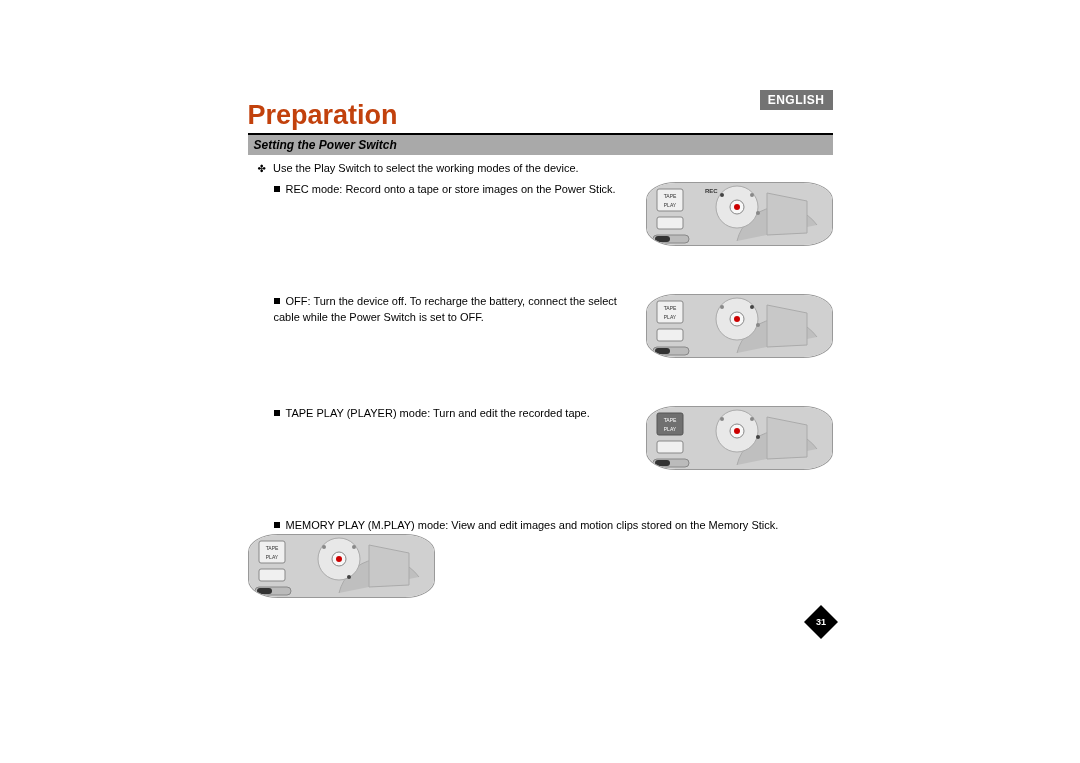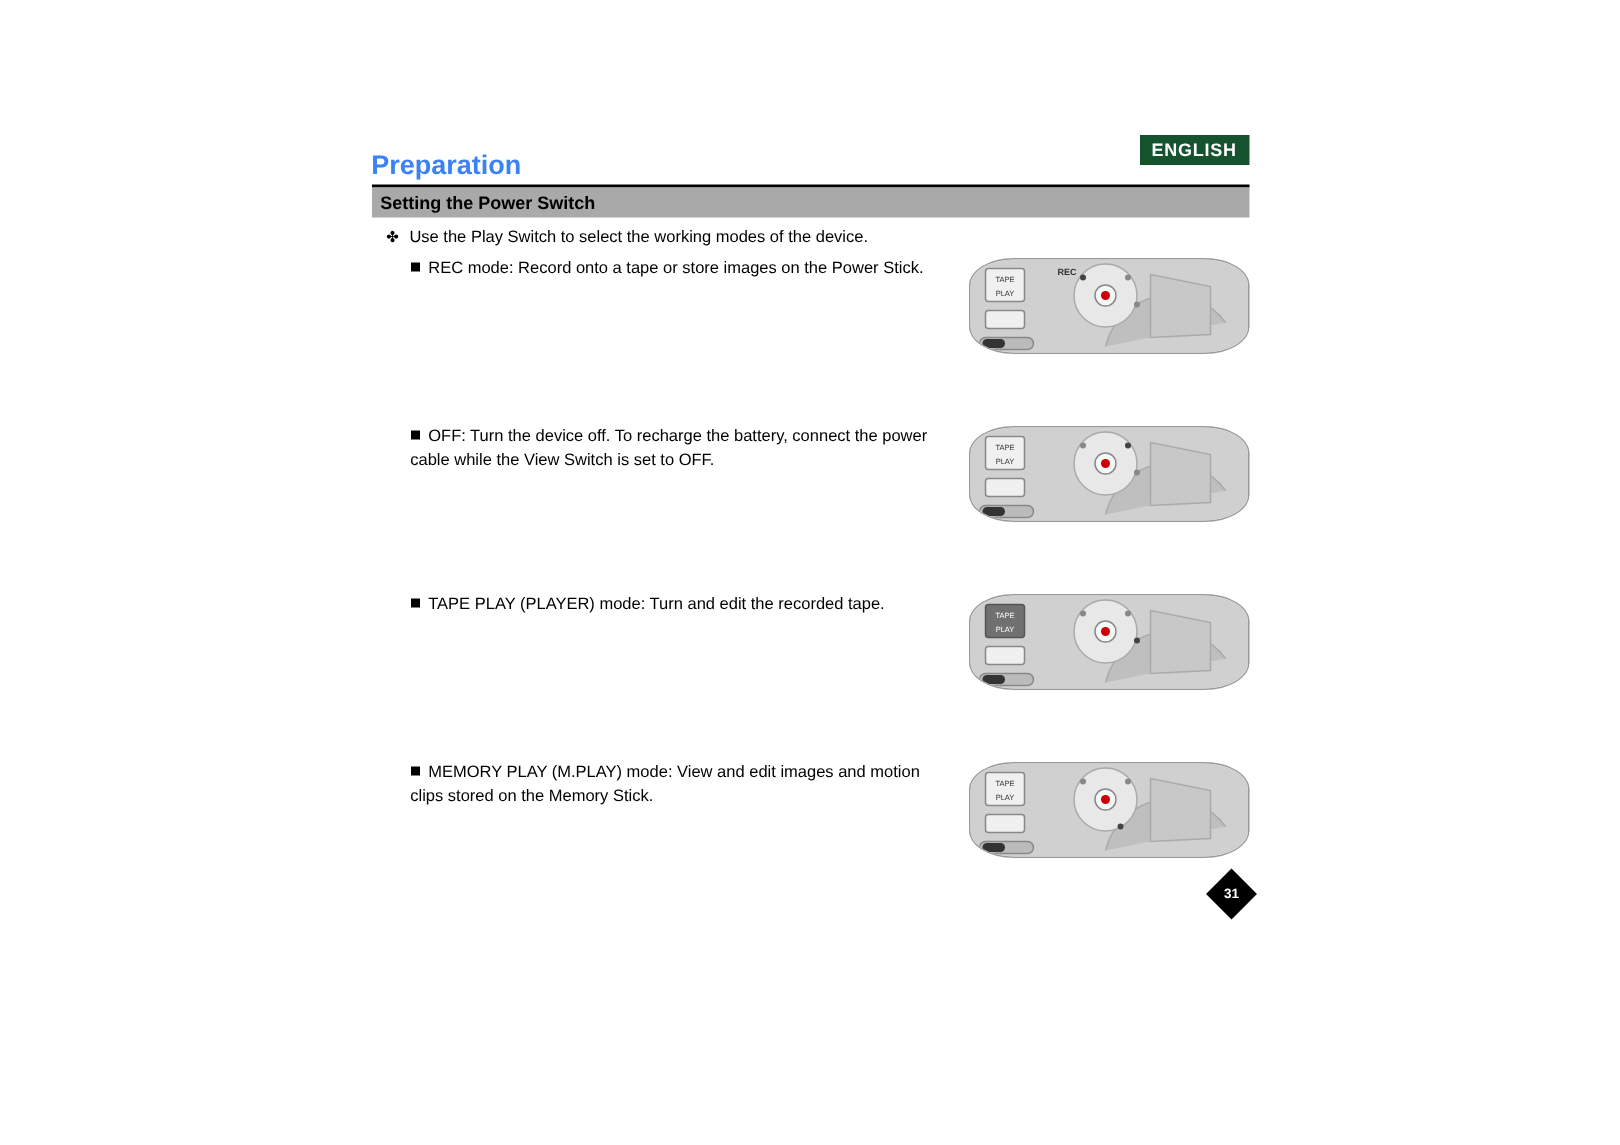--- a/index.html
+++ b/index.html
@@ -14,42 +14,43 @@
   }
   .page {
     width: 585px;
     margin-top: 90px;
     position: relative;
   }
   .language-badge {
     position: absolute;
     right: 0;
     top: 0;
-    background: #14532d;
+    background: #737373;
     color: #fff;
     font-weight: bold;
     font-size: 12px;
     padding: 3px 8px;
     letter-spacing: 0.5px;
   }
   .title {
-    font-size: 18px;
-    font-weight: bold;
-    color: #3b82f6;
+    font-size: 27px;
+    font-weight: bold;
+    color: #c2410c;
     margin-top: 10px;
     margin-bottom: 2px;
   }
   .hrline {
     height: 2px;
     background: #000;
     margin-bottom: 0;
   }
   .subtitle-bar {
     background: #a9a9a9;
     color: #000;
+    font-style: italic;
     font-weight: bold;
     font-size: 12px;
     padding: 3px 6px;
     margin-top: 0;
     margin-bottom: 6px;
   }
   .content {
     font-size: 11px;
     color: #000;
     line-height: 1.4;
@@ -149,21 +150,21 @@
           <circle cx="75" cy="12" r="2" fill="#444"></circle>
           <circle cx="105" cy="12" r="2" fill="#888"></circle>
           <circle cx="111" cy="30" r="2" fill="#888"></circle>
           <path d="M 120 10 L 160 18 L 160 50 L 120 52 Z" fill="#c8c8c8" stroke="#aaa"></path>
         </svg>
       </div>
     </div>
 
     <div class="mode-block">
       <div class="mode-text">
-        <span class="sq"></span><span>OFF: Turn the device off. To recharge the battery, connect the power cable while the View Switch is set to OFF.</span>
+        <span class="sq"></span><span>OFF: Turn the device off. To recharge the battery, connect the select cable while the Power Switch is set to OFF.</span>
       </div>
       <div class="illus-wrap">
         <svg viewBox="0 0 185 62" width="185" height="62">
           <rect x="0" y="0" width="185" height="62" fill="#d0d0d0"></rect>
           <rect x="10" y="6" width="26" height="22" rx="2" fill="#f0f0f0" stroke="#888"></rect>
           <text x="23" y="15" font-size="5" text-anchor="middle" fill="#333">TAPE</text>
           <text x="23" y="24" font-size="5" text-anchor="middle" fill="#333">PLAY</text>
           <rect x="10" y="34" width="26" height="12" rx="2" fill="#f0f0f0" stroke="#888"></rect>
           <rect x="6" y="52" width="36" height="8" rx="4" fill="#bbb" stroke="#888"></rect>
           <rect x="8" y="53" width="15" height="6" rx="3" fill="#333"></rect>
@@ -197,21 +198,21 @@
           <circle cx="90" cy="24" r="7" fill="#f8f8f8" stroke="#888"></circle>
           <circle cx="90" cy="24" r="3" fill="#c00"></circle>
           <circle cx="75" cy="12" r="2" fill="#888"></circle>
           <circle cx="105" cy="12" r="2" fill="#888"></circle>
           <circle cx="111" cy="30" r="2" fill="#444"></circle>
           <path d="M 120 10 L 160 18 L 160 50 L 120 52 Z" fill="#c8c8c8" stroke="#aaa"></path>
         </svg>
       </div>
     </div>
 
-    <div class="mode-block" style="margin-bottom:12px;">
+    <div class="mode-block" style="margin-bottom:12px;flex-direction:column;">
       <div class="mode-text">
         <span class="sq"></span><span>MEMORY PLAY (M.PLAY) mode: View and edit images and motion clips stored on the Memory Stick.</span>
       </div>
       <div class="illus-wrap">
         <svg viewBox="0 0 185 62" width="185" height="62">
           <rect x="0" y="0" width="185" height="62" fill="#d0d0d0"></rect>
           <rect x="10" y="6" width="26" height="22" rx="2" fill="#f0f0f0" stroke="#888"></rect>
           <text x="23" y="15" font-size="5" text-anchor="middle" fill="#333">TAPE</text>
           <text x="23" y="24" font-size="5" text-anchor="middle" fill="#333">PLAY</text>
           <rect x="10" y="34" width="26" height="12" rx="2" fill="#f0f0f0" stroke="#888"></rect>

